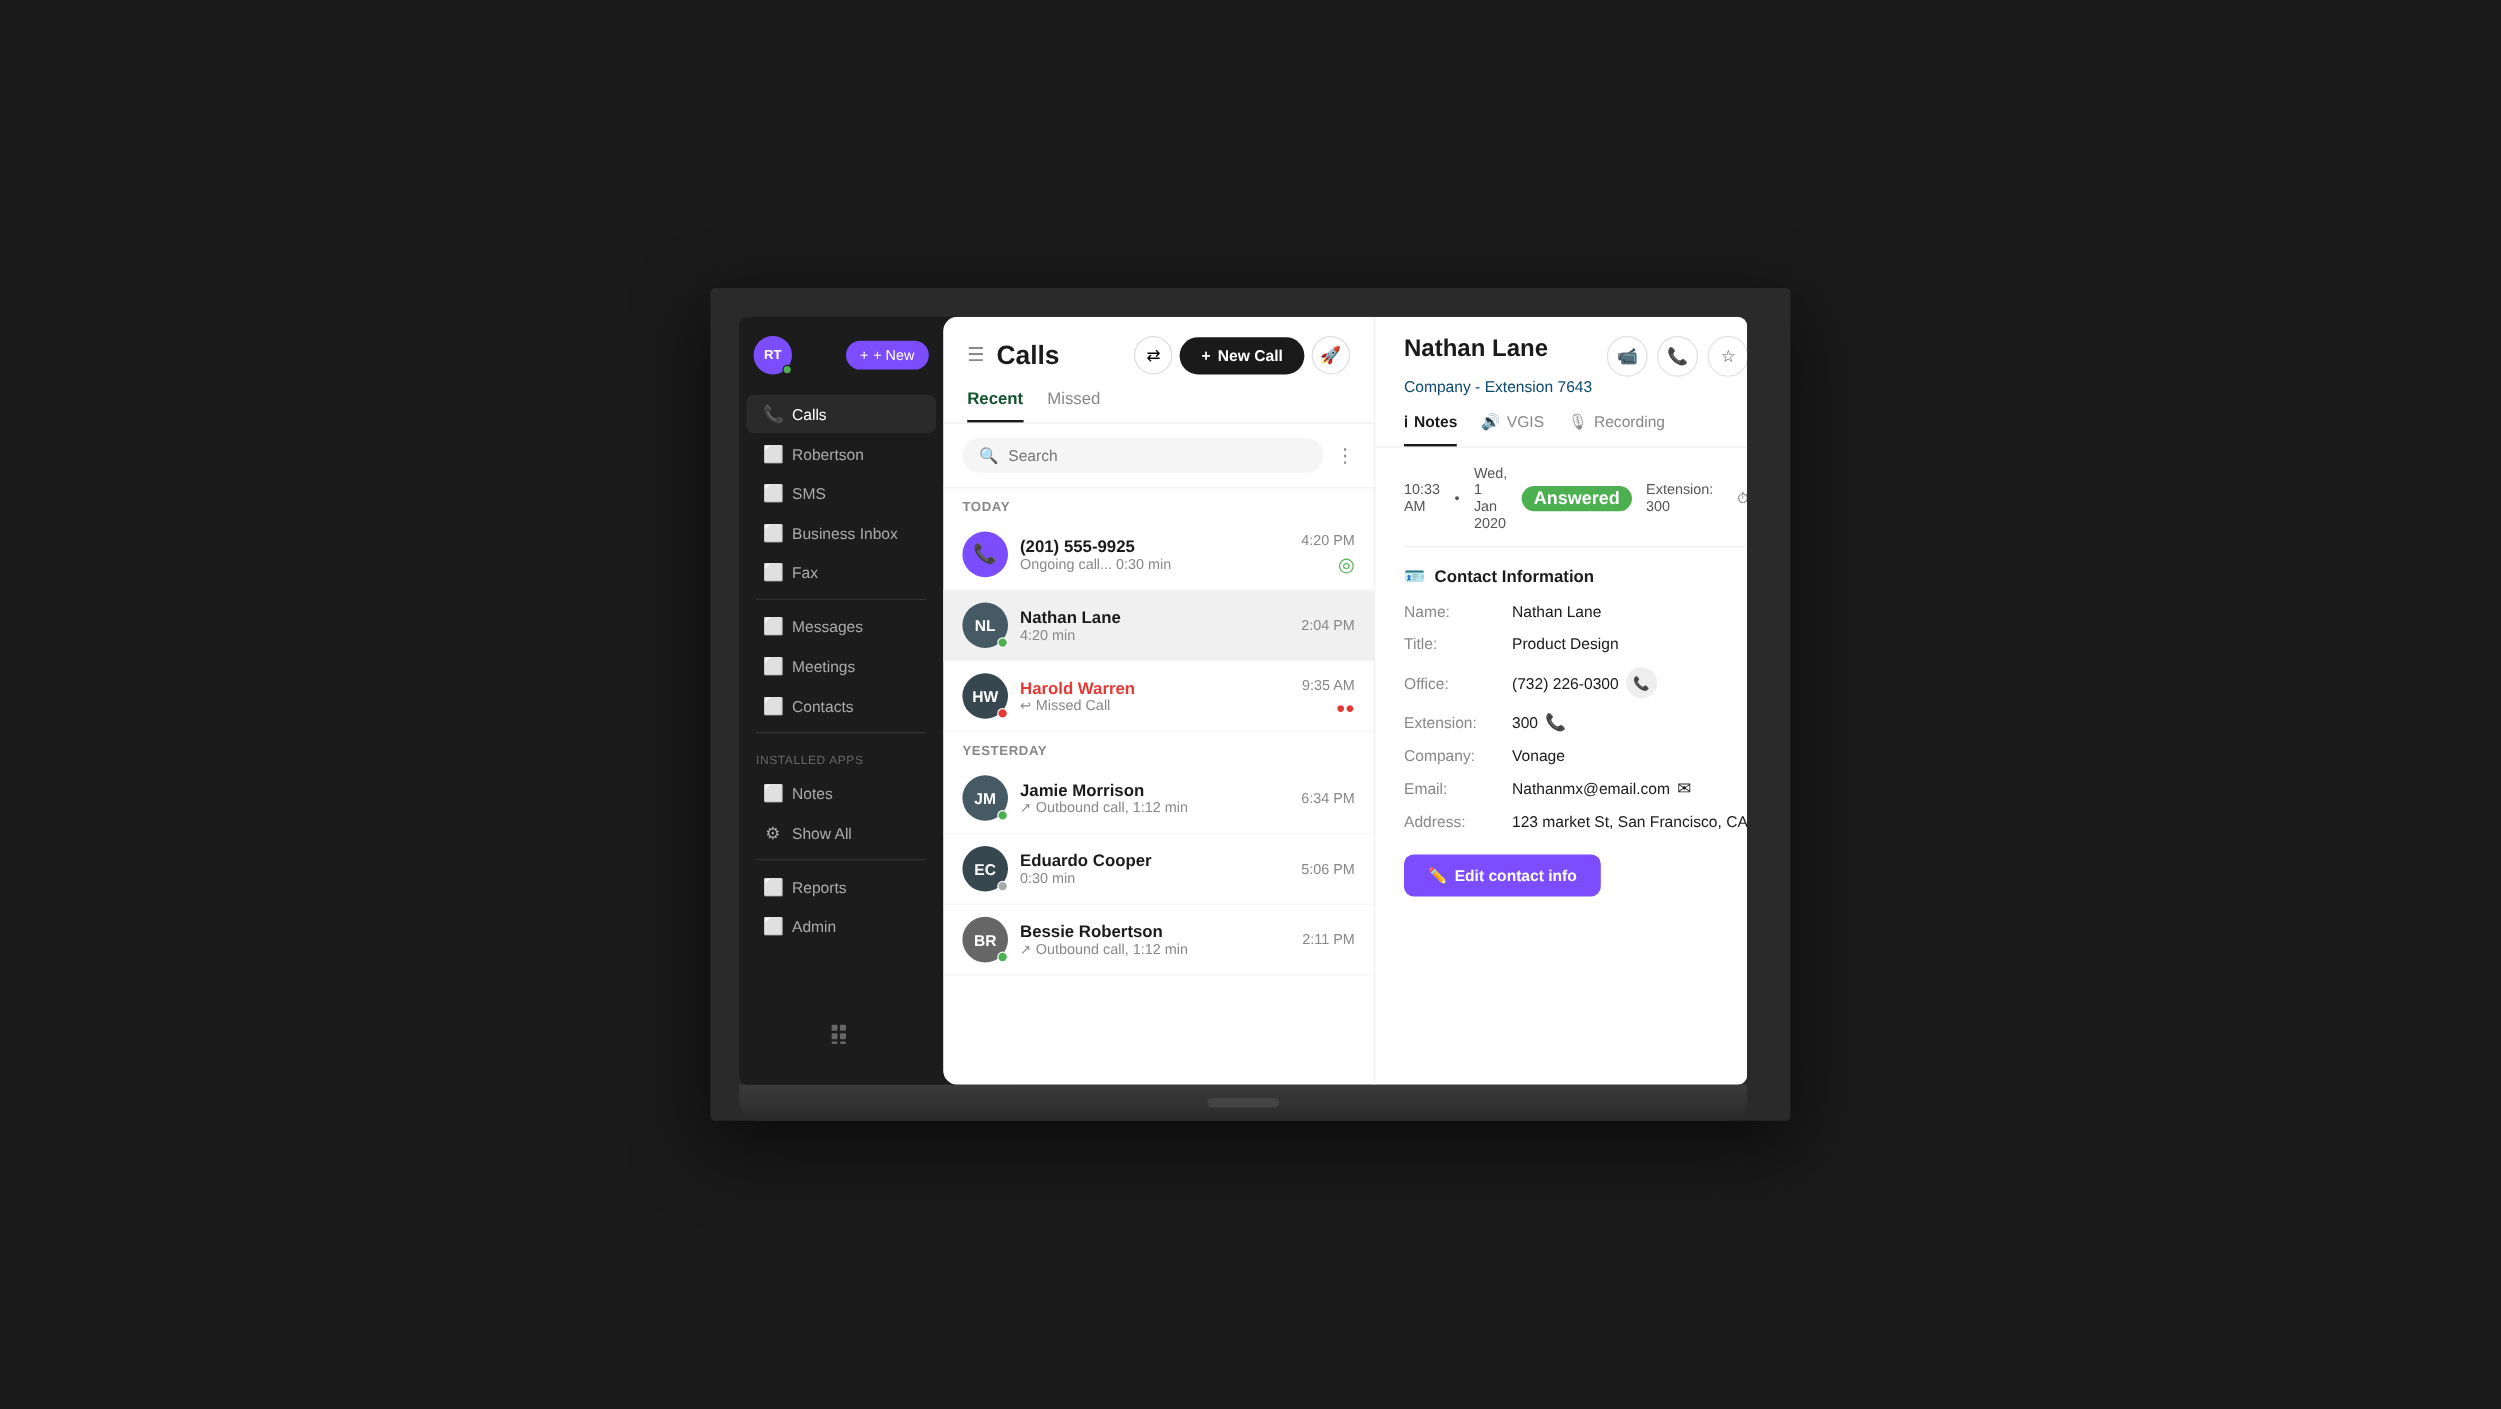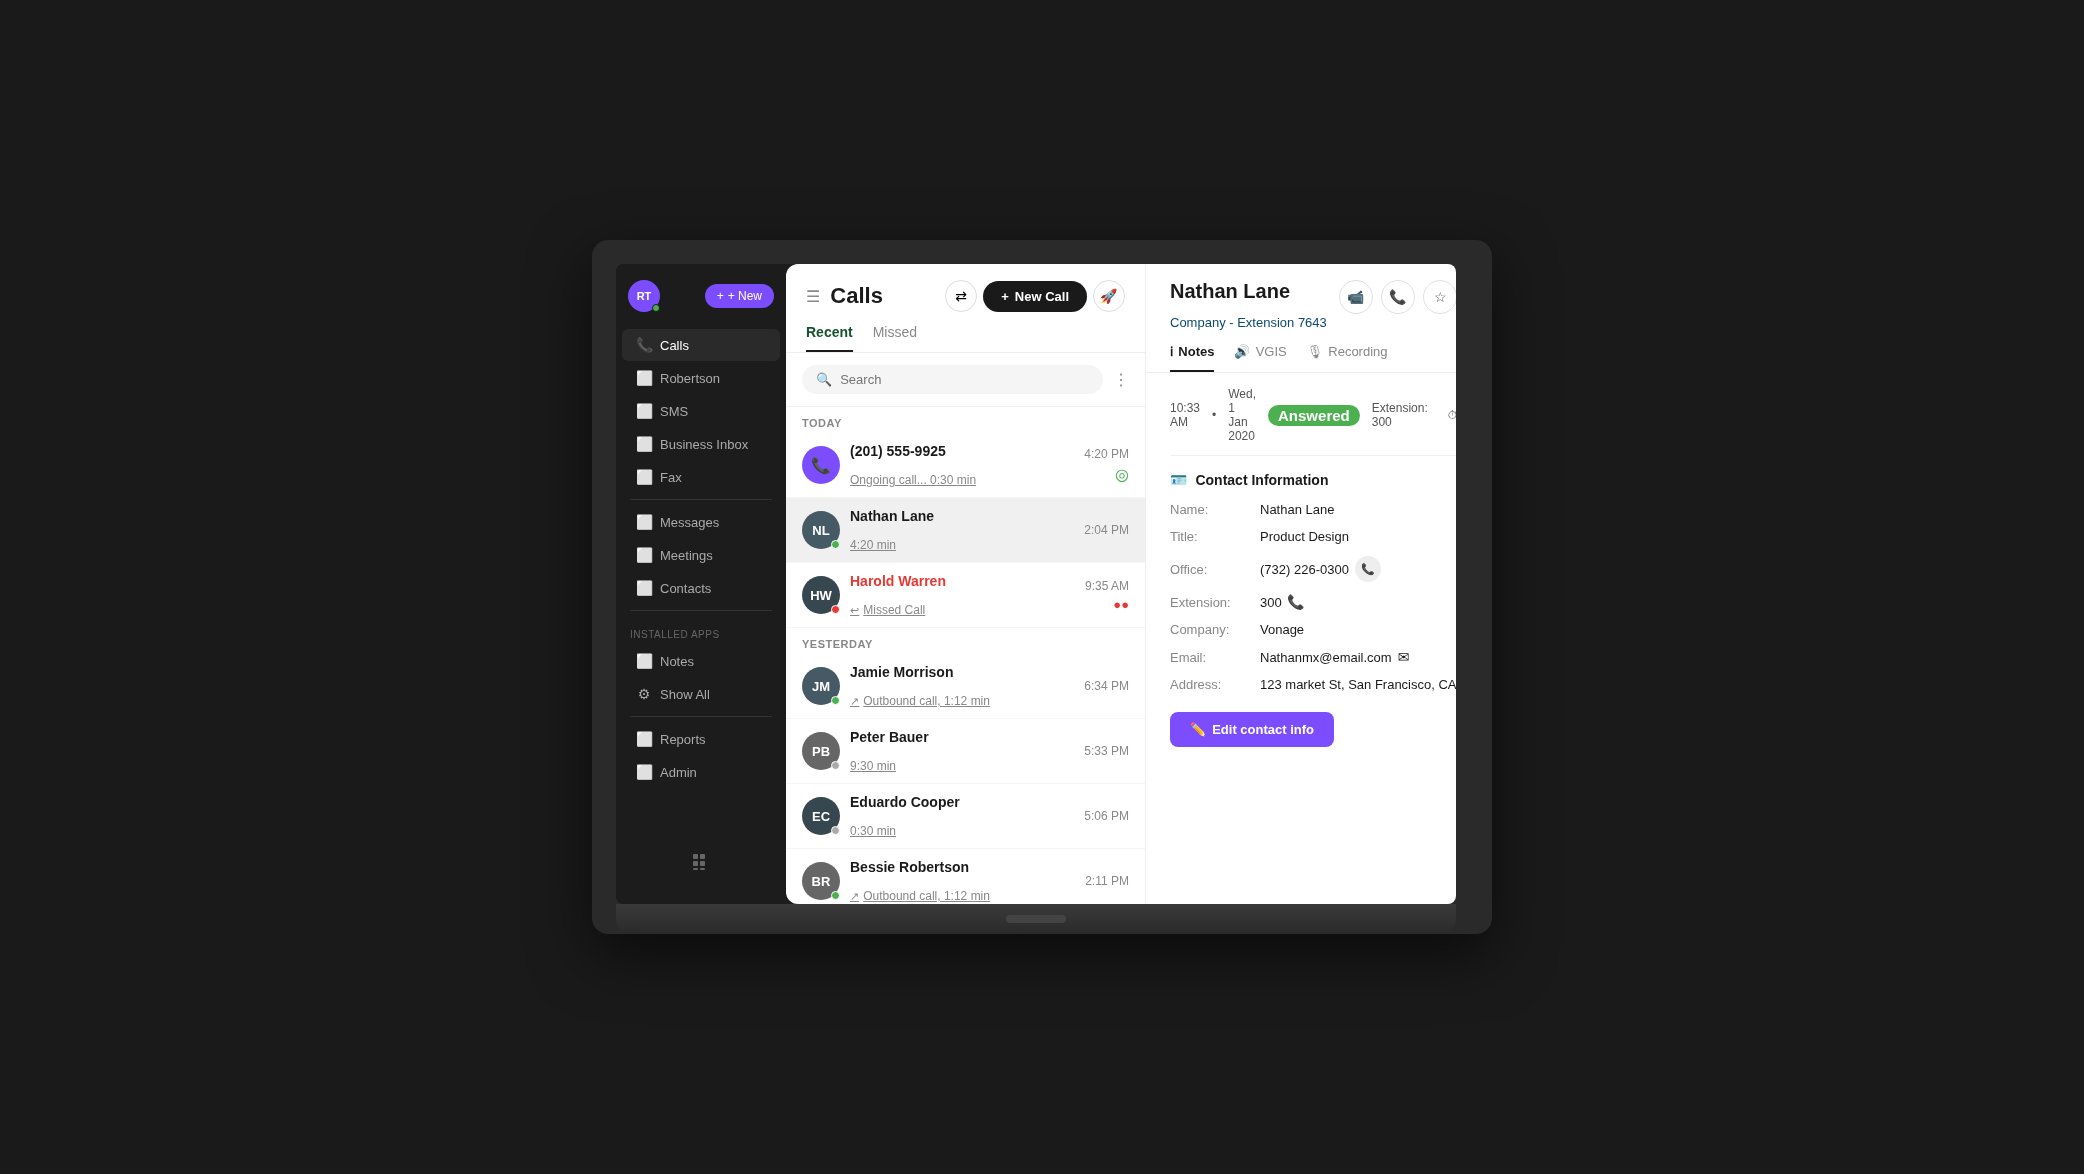--- a/index.html
+++ b/index.html
@@ -7,21 +7,21 @@
       background: #1a1a1a;
       display: flex;
       justify-content: center;
       align-items: center;
       min-height: 100vh;
       font-family: -apple-system, BlinkMacSystemFont, 'Segoe UI', sans-serif;
     }
     .laptop-frame {
       width: 900px;
       background: #2a2a2a;
-      border-radius: 16px;
+      border-radius: 4px;
       padding: 24px 36px 0 24px;
       box-shadow: 0 20px 60px rgba(0,0,0,0.6);
     }
     .laptop-screen {
       background: #1c1c1c;
       border-radius: 8px;
       overflow: hidden;
       display: flex;
       height: 640px;
     }
@@ -254,25 +254,24 @@
     .call-info { flex: 1; margin-left: 10px; }
     .call-name {
       font-size: 14px;
       font-weight: 600;
       color: #1a1a1a;
     }
     .call-name.missed { color: #e53935; }
     .call-sub {
       font-size: 12px;
       color: #888;
-      margin-top: 14px;
+      margin-top: 0;
       display: flex;
       align-items: center;
       gap: 4px;
-      text-decoration: underline;
     }
     .call-meta {
       text-align: right;
     }
     .call-time {
       font-size: 12px;
       color: #888;
     }
     .call-status-icon {
       margin-top: 4px;
@@ -657,33 +656,20 @@
               <div class="call-sub">
                 <span style="font-size:11px;">↗</span>
                 <span>Outbound call, 1:12 min</span>
               </div>
             </div>
             <div class="call-meta">
               <div class="call-time">6:34 PM</div>
             </div>
           </div>
 
-          <div class="call-item">
-            <div class="call-avatar" style="background:#666;">
-              <span>PB</span>
-              <div class="call-avatar-dot dot-gray"></div>
-            </div>
-            <div class="call-info">
-              <div class="call-name">Peter Bauer</div>
-              <div class="call-sub">9:30 min</div>
-            </div>
-            <div class="call-meta">
-              <div class="call-time">5:33 PM</div>
-            </div>
-          </div>
 
           <div class="call-item">
             <div class="call-avatar" style="background:#37474f;">
               <span>EC</span>
               <div class="call-avatar-dot dot-gray"></div>
             </div>
             <div class="call-info">
               <div class="call-name">Eduardo Cooper</div>
               <div class="call-sub">0:30 min</div>
             </div>

